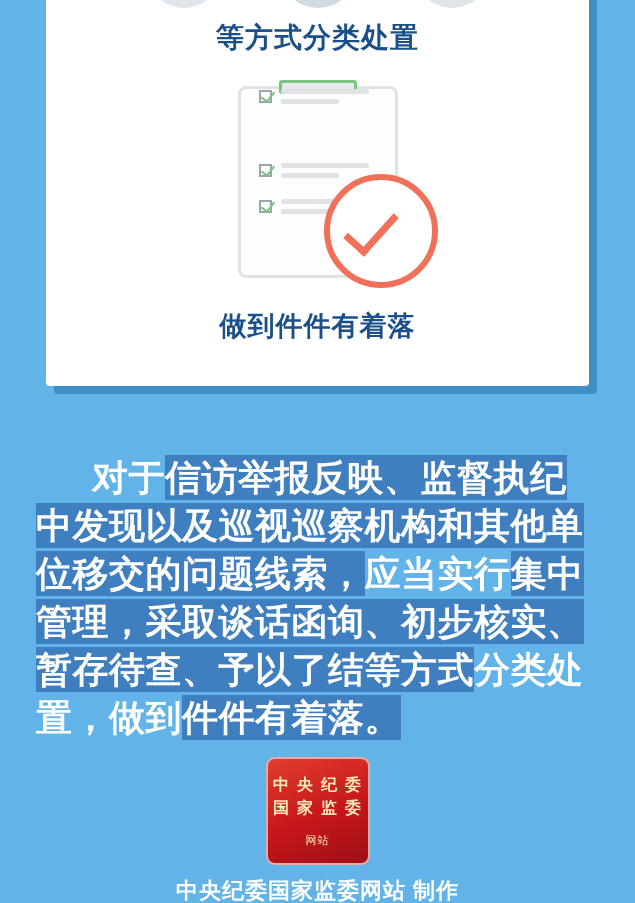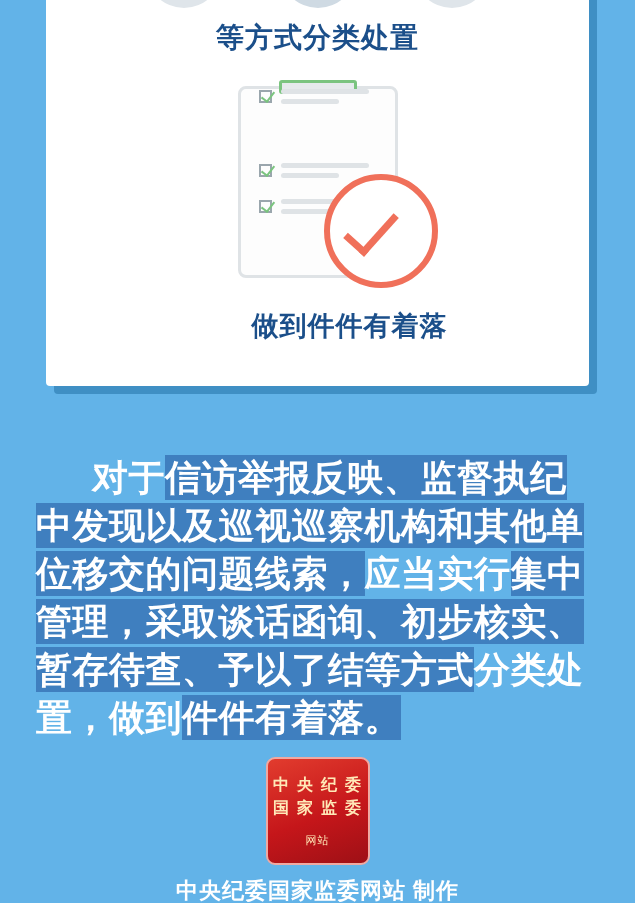--- a/index.html
+++ b/index.html
@@ -165,21 +165,20 @@
   .card-caption {
     position: absolute;
     top: 428px;
     left: 0;
     width: 100%;
     text-align: center;
     font-size: 27px;
     font-weight: bold;
     color: #1b4f8a;
     letter-spacing: 1px;
-    padding-left: 32px;
   }
 
   
   .paragraph {
     position: absolute;
     left: 36px;
     top: 418px;
     width: 566px;
     font-size: 36px;
     line-height: 48px;

